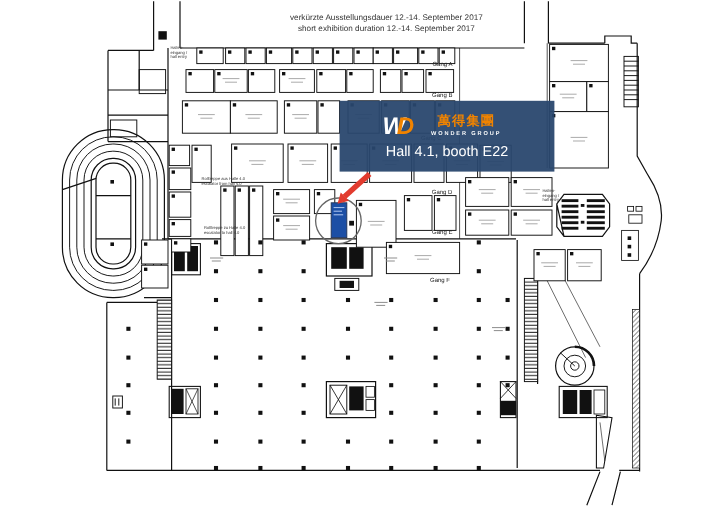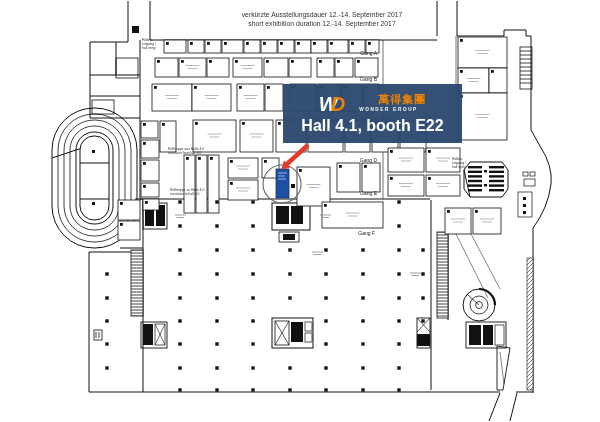--- a/index.html
+++ b/index.html
@@ -7,25 +7,25 @@
        font-family:"Liberation Sans",sans-serif;overflow:hidden;}
   #stage{position:absolute;inset:0;}
   svg{position:absolute;left:0;top:0;}
   .banner{position:absolute;left:283px;top:84px;width:179px;height:59px;
           background:rgba(41,71,110,0.96);display:flex;flex-direction:column;
           align-items:center;justify-content:center;gap:2px;}
   .logo-row{display:flex;align-items:center;gap:6px;line-height:1;}
   .wd{display:flex;align-items:baseline;}
   .wd .w{color:#ffffff;font-style:italic;font-weight:900;font-size:20px;}
   .wd .d{color:#f08300;font-style:italic;font-weight:900;font-size:20px;margin-left:-7px;}
-  .logo-text{display:flex;flex-direction:column;align-items:flex-end;}
+  .logo-text{display:flex;flex-direction:column;align-items:center;}
   .cn{color:#f08300;font-weight:bold;font-size:11px;letter-spacing:1px;line-height:1;}
   .en{color:#ffffff;font-weight:bold;font-size:6px;letter-spacing:2px;line-height:1;
       transform:scale(0.78);transform-origin:center top;margin-top:2px;white-space:nowrap;}
-  .loc{color:#ffffff;font-weight:bold;font-size:16px;line-height:1;margin-top:2px;white-space:nowrap;}
+  .loc{color:#ffffff;font-weight:normal;font-size:12px;line-height:1;margin-top:2px;white-space:nowrap;}
 </style>
 </head>
 <body>
 
 <div id="stage">
 
 <svg width="600" height="422" viewBox="0 0 600 422">
   <defs>
     <pattern id="hatchH" width="4" height="3" patternUnits="userSpaceOnUse">
       <rect width="4" height="3" fill="#fff"></rect>

